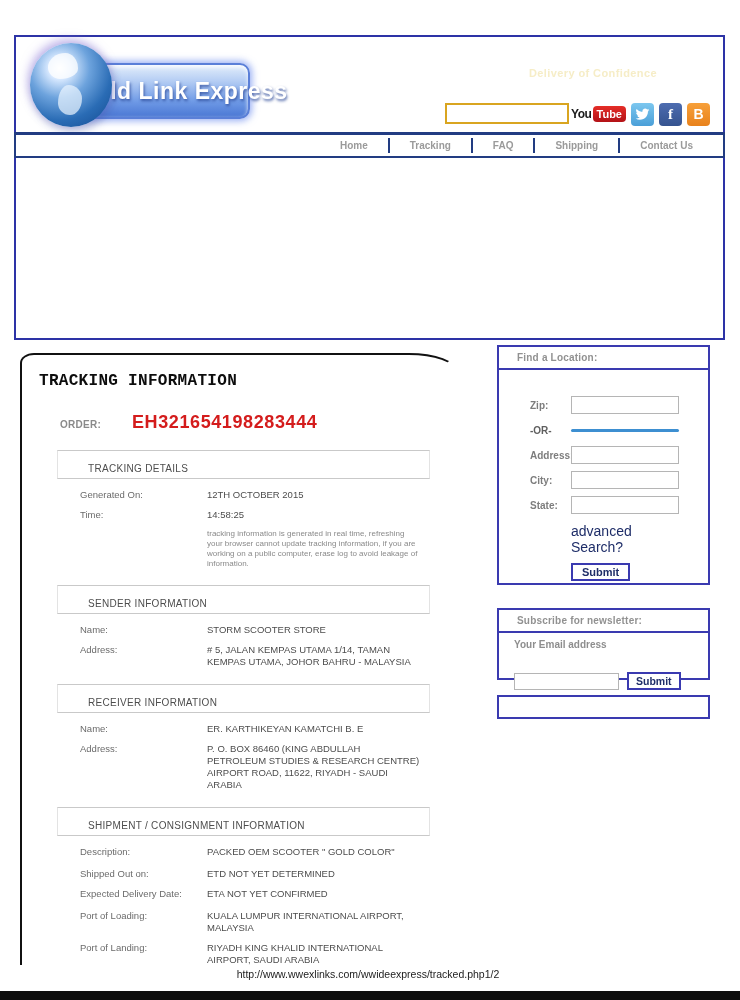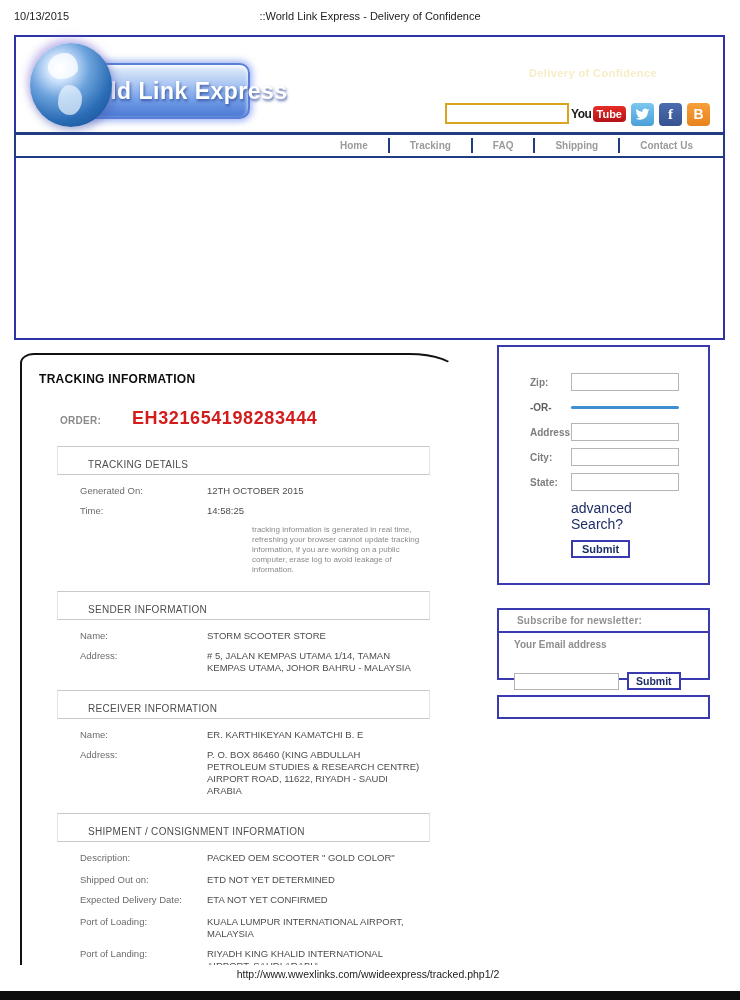--- a/index.html
+++ b/index.html
@@ -50,32 +50,32 @@
   .nav-item { font-size:10px; font-weight:bold; color:#9a9a9a; padding:0 20px; cursor:pointer; }
   .nav-sep { width:2px; height:15px; background:#223c82; }
 
   
   .banner-box { position:absolute; left:14px; top:158px; width:711px; height:182px; border:2px solid #2d33a6; border-top:none; background:#fff; }
 
   
   .main-panel { position:absolute; left:20px; top:353px; width:437px; height:612px; background:#fff;
     border-top:2px solid #111; border-left:2px solid #111; border-right:2px solid transparent;
     border-top-left-radius:14px 10px; border-top-right-radius:48px 18px; overflow:hidden; }
-  .panel-title { margin:17px 0 0 17px; font-size:12px; font-weight:bold; color:#0d0d0d; letter-spacing:.3px; }
+  .panel-title { margin:17px 0 0 17px; font-size:16px; font-weight:bold; color:#0d0d0d; letter-spacing:.3px;font-family:Liberation Mono, monospace; }
   .order-row { margin:22px 0 0 38px; display:flex; align-items:baseline; }
   .order-label { font-size:10px; font-weight:bold; color:#8a8a8a; letter-spacing:.3px; width:72px; }
   .order-number { font-size:18px; font-weight:bold; color:#d41c1c; letter-spacing:.6px; }
   .track-table { margin:17px 0 0 35px; width:373px; }
   .sec-header { border:1px solid #c9c9c9; border-left-color:#e3e3e3; border-right-color:#e3e3e3;
     padding:12px 0 4px 30px; font-size:10px; color:#4d4d4d; letter-spacing:.3px; background:#fff; }
   .sec-body { padding:10px 0 8px; }
   .row { display:flex; padding-left:23px; margin-bottom:8px; font-size:9.5px; line-height:12px; }
   .lbl { width:127px; flex:none; color:#6b6b6b; }
   .val { width:215px; color:#4c4c4c; }
-  .note-row { margin-top:3px;gap:45px; }
+  .note-row { margin-top:3px; }
   .note-row .val { font-size:8px; line-height:10px; color:#8a8a8a; }
   .gap { margin-top:10px; }
 
   
   .sidebar { position:absolute; left:497px; top:345px; width:213px; }
   .side-box { border:2px solid #3a3ab0; background:#fff; }
   .side-box-header { border-bottom:2px solid #3a3ab0; padding:5px 0 5px 18px; font-size:10px; font-weight:bold; color:#919191; letter-spacing:.2px; }
   .find-loc { height:240px; }
   .fl-body { padding:26px 22px 0 31px; }
   .fl-row { display:flex; align-items:center; margin-bottom:7px; }
@@ -94,24 +94,20 @@
   .nl-input { width:105px; height:17px; border:1px solid #b5b5b5; outline:none; font-size:10px; padding:0 3px; }
   .nl-submit { margin-left:8px; font-family:"Liberation Sans",sans-serif; font-size:10.5px; font-weight:bold; color:#1e2d68;
     background:#fff; border:2px solid #3a3ab0; padding:1px 7px; cursor:pointer; }
   .empty-box { margin-top:15px; height:24px; }
 </style>
 </head>
 <body>
 
 <div class="page">
 
-  <div class="print-header">
-    <span>10/13/2015</span>
-    <span class="ph-title">::World Link Express - Delivery of Confidence</span>
-  </div>
 
   <div class="header-box">
     <div class="logo">
       <div class="logo-plate">
         <span>World Link Express</span>
       </div>
       <div class="globe"></div>
     </div>
     <div class="tagline">Delivery of Confidence</div>
     <input class="header-search" type="text" value="" style="">
@@ -221,20 +217,21 @@
       <div class="sec-body">
         
       </div>
 
     </div>
   </div>
 
   <div class="sidebar">
 
     <div class="side-box find-loc">
+      <div class="side-box-header">Find a Location:</div>
       <div class="fl-body">
         <div class="fl-row">
           <span class="fl-lbl">Zip:</span>
           <input class="fl-input" type="text" style="">
         </div>
         <div class="fl-row or-row">
           <span class="fl-lbl or-lbl">-OR-</span>
           <span class="or-line"></span>
         </div>
         <div class="fl-row">

